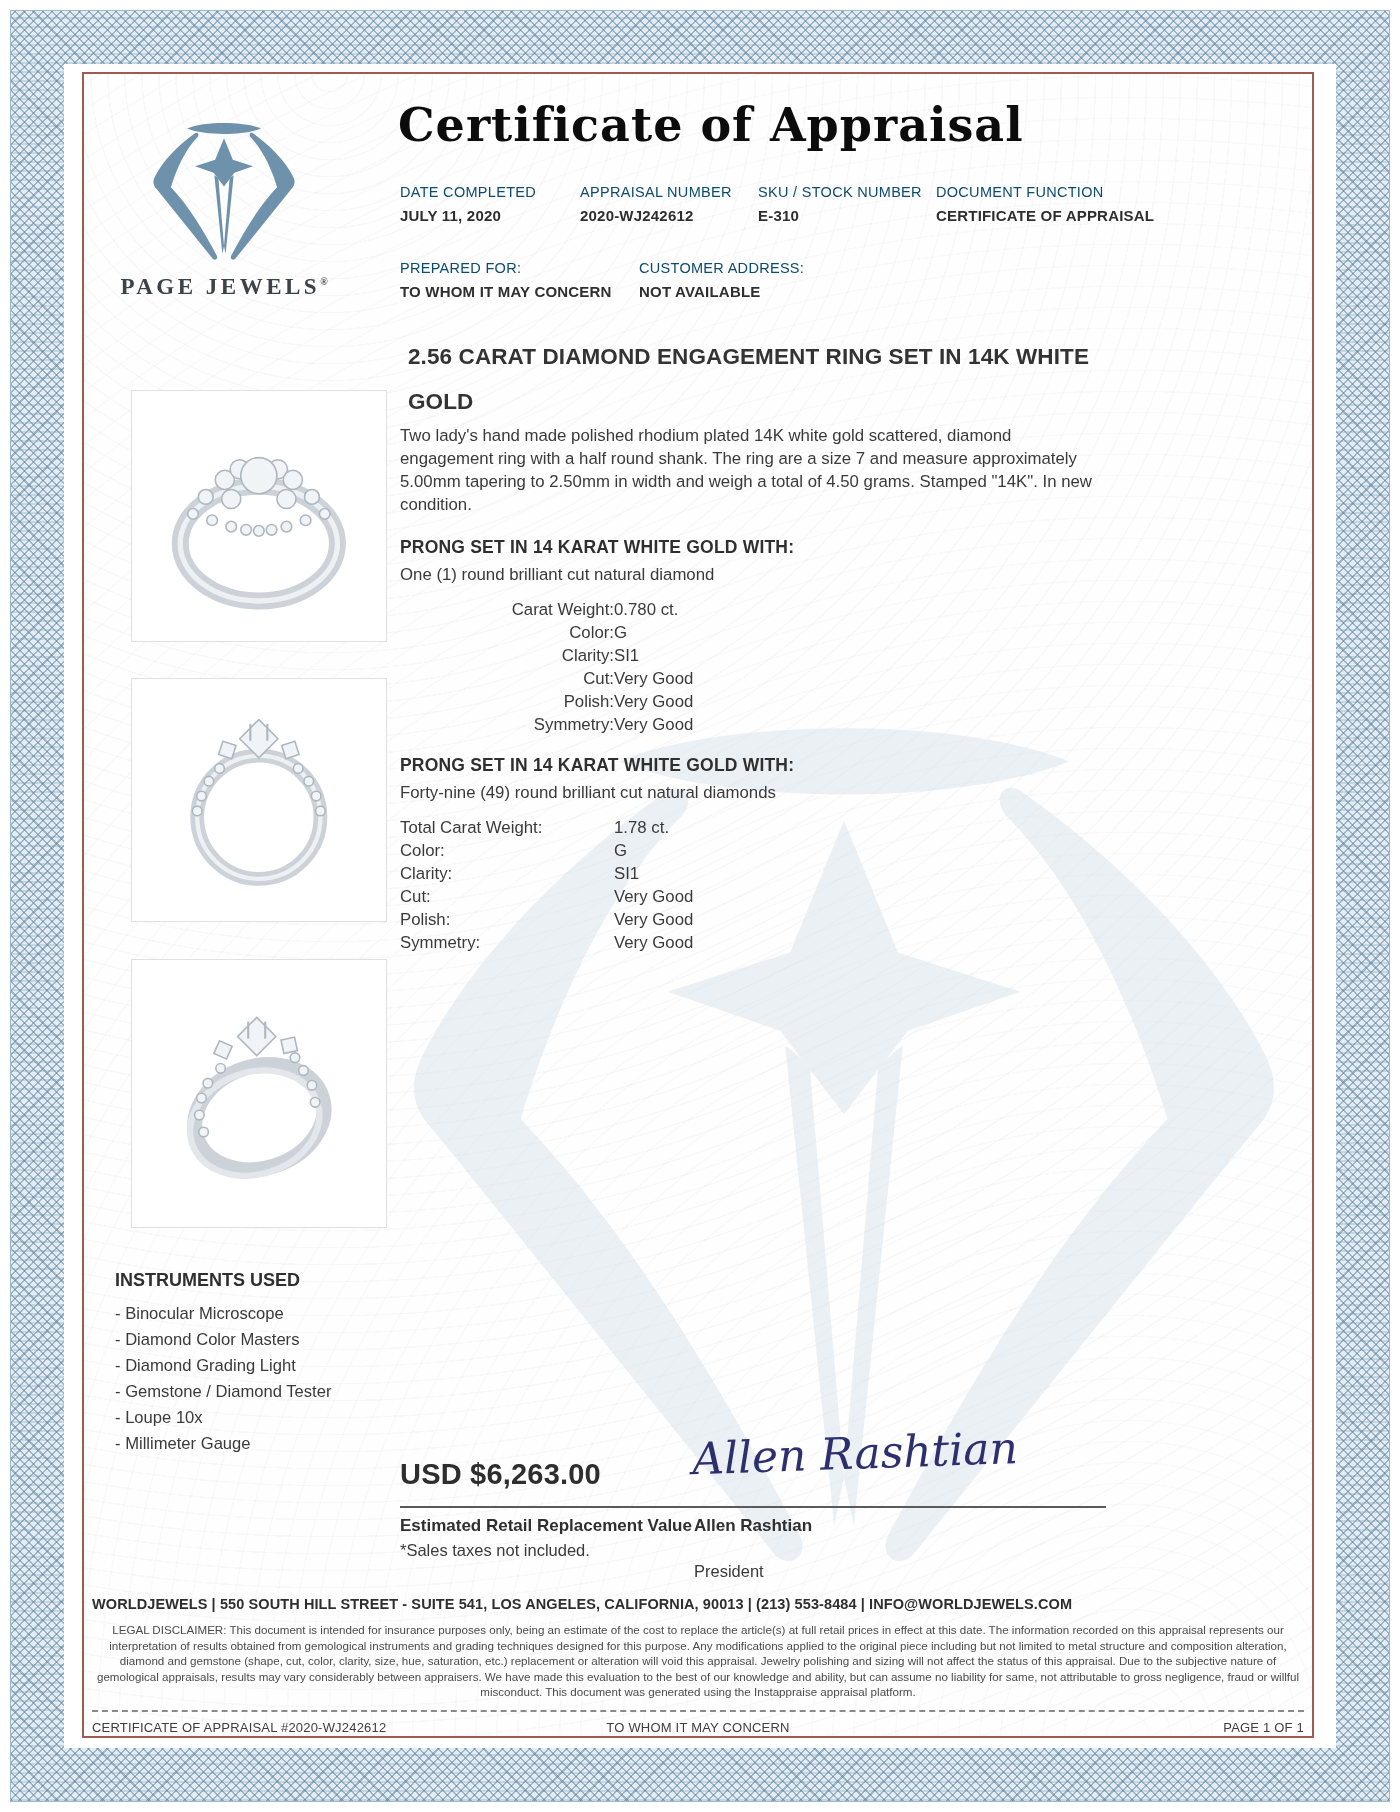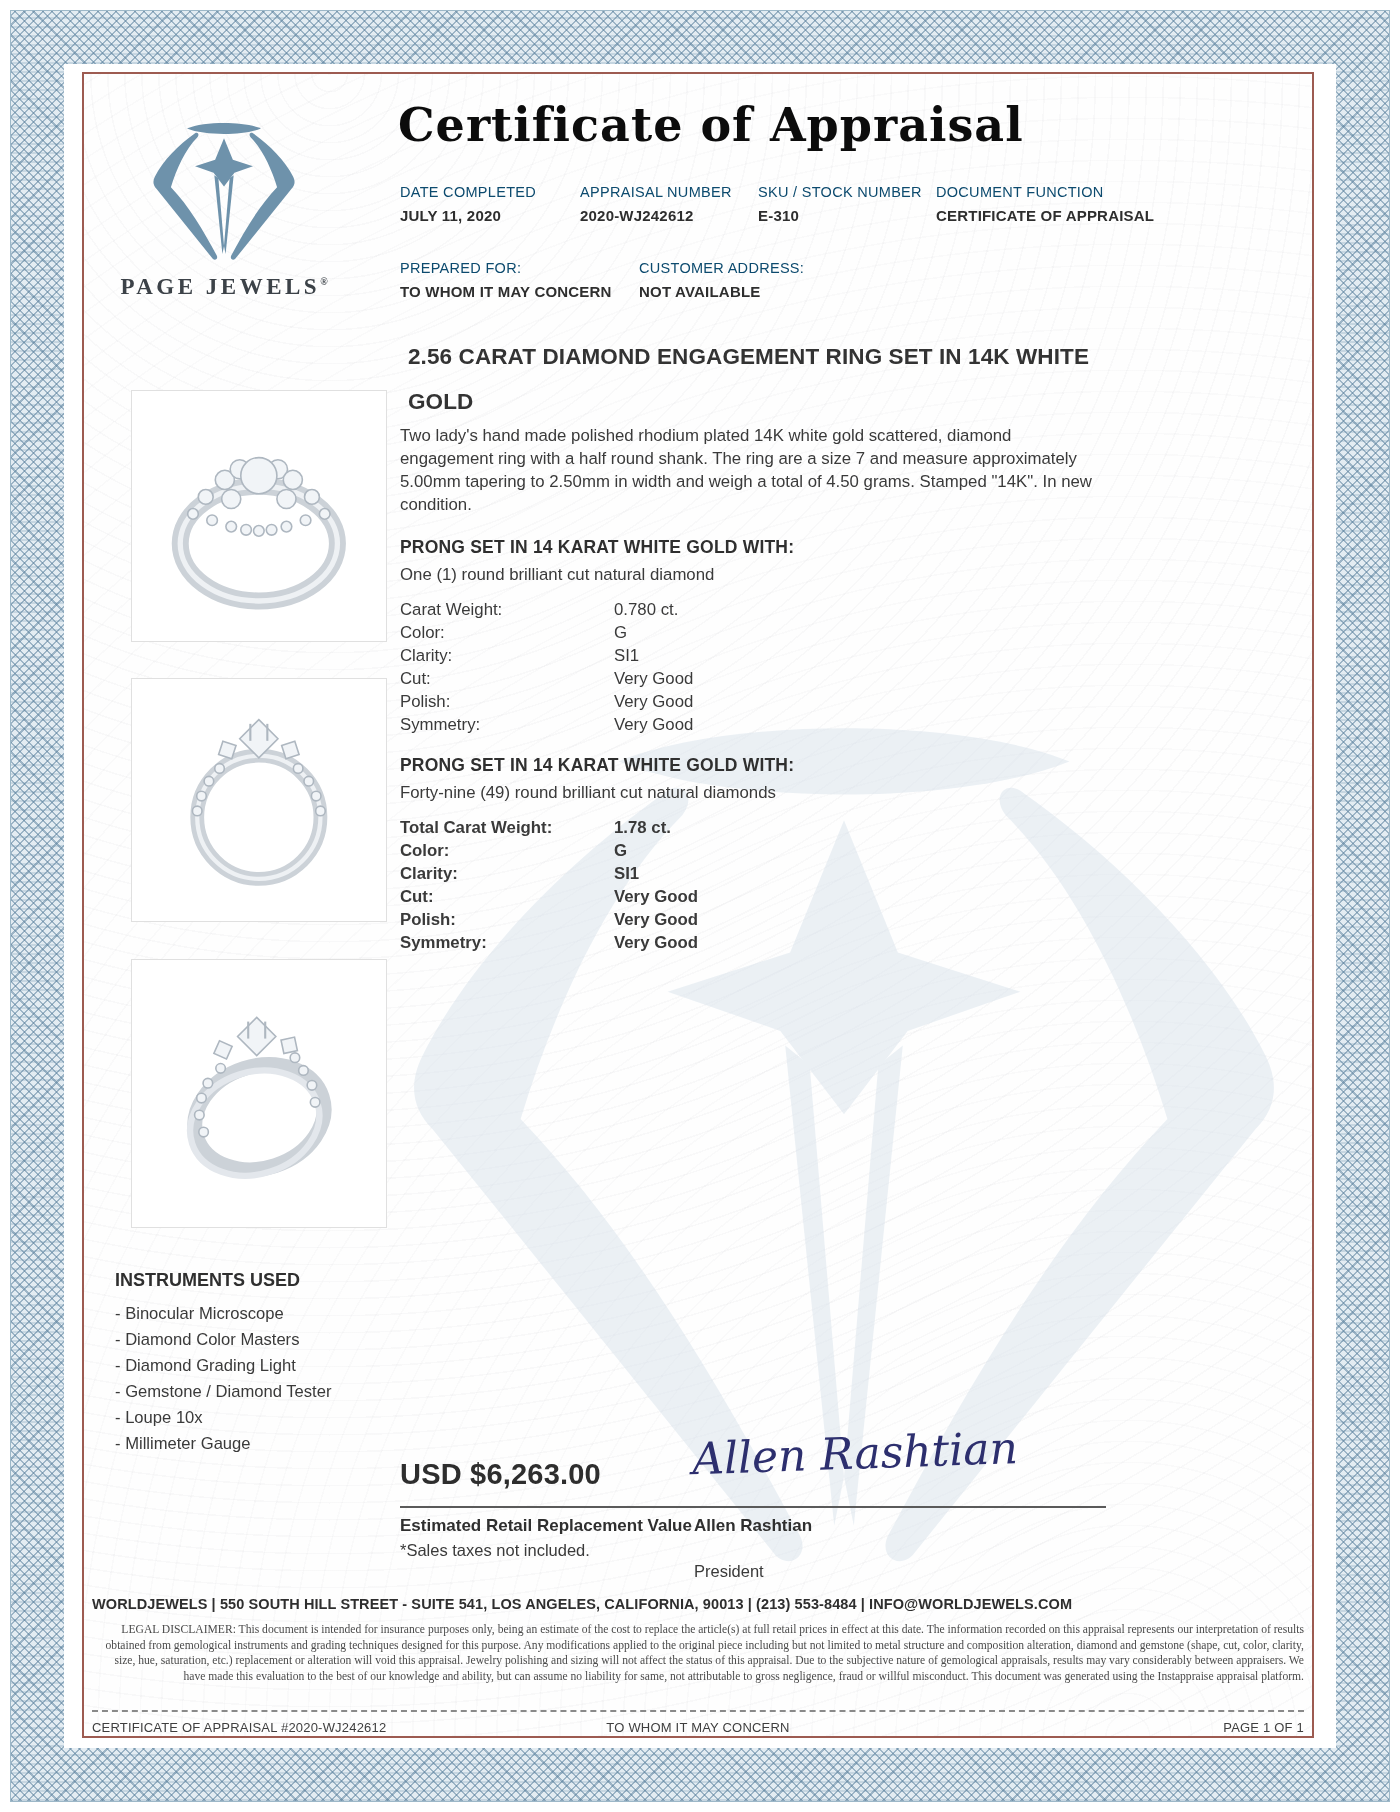--- a/index.html
+++ b/index.html
@@ -64,21 +64,21 @@
   .rule-l{left:316px;top:1432px;width:312px;border-top:2px solid #5a5a5a;}
   .amount-label{left:316px;top:1442px;font-size:17px;font-weight:700;color:#2f2f2f;}
   .amount-note{left:316px;top:1467px;font-size:16.5px;color:#3a3a3a;}
   .sig-script{left:608px;top:1352px;width:420px;font-family:"DejaVu Serif",serif;font-style:italic;font-size:44px;color:#2d2f6e;transform:rotate(-2deg);white-space:nowrap;}
   .rule-r{left:608px;top:1432px;width:414px;border-top:2px solid #5a5a5a;}
   .sig-name{left:610px;top:1442px;font-size:17px;font-weight:700;color:#2f2f2f;}
   .sig-title{left:610px;top:1468px;font-size:16.5px;color:#3a3a3a;margin-top:20px;}
 
   
   .contact{left:8px;top:1522px;width:1212px;font-size:14.5px;font-weight:700;color:#2e2e2e;letter-spacing:.1px;white-space:nowrap;}
-  .disclaimer{left:8px;top:1548px;width:1212px;font-size:11.6px;color:#4a4a4a;line-height:15.6px;text-align:right;font-family:Liberation Serif, serif;}
+  .disclaimer{left:8px;top:1548px;width:1212px;font-size:11.6px;color:#4a4a4a;line-height:15.6px;text-align:center;}
   .foot-sep{left:8px;top:1636px;width:1212px;border-top:2px dashed #8a8a8a;}
   .foot-row{left:8px;top:1646px;width:1212px;display:flex;font-size:13px;color:#3e3e3e;letter-spacing:.2px;}
   .foot-left{flex:1;text-align:left;}
   .foot-center{flex:1;text-align:center;}
   .foot-right{flex:1;text-align:right;}
 </style>
 </head>
 <body>
 
 <svg width="0" height="0" style="position:absolute">
@@ -145,21 +145,21 @@
         <div class="meta-label">CUSTOMER ADDRESS:</div>
         <div class="meta-value">NOT AVAILABLE</div>
       </div>
     </div>
 
     <div class="abs item-title">2.56 CARAT DIAMOND ENGAGEMENT RING SET IN 14K WHITE GOLD</div>
     <div class="abs item-desc">Two lady's hand made polished rhodium plated 14K white gold scattered, diamond engagement ring with a half round shank. The ring are a size 7 and measure approximately 5.00mm tapering to 2.50mm in width and weigh a total of 4.50 grams. Stamped "14K". In new condition.</div>
 
     <div class="abs sec-head" style="left:316px;top:463px;">PRONG SET IN 14 KARAT WHITE GOLD WITH:</div>
     <div class="abs sec-sub" style="left:316px;top:491px;">One (1)  round brilliant cut natural diamond</div>
-    <div class="abs spec-table" style="left:316px;top:524px;">
+    <div class="abs spec-table" style="left:316px;top:524px;text-align:right;">
       <div class="spec-row">
           <div class="spec-label">Carat Weight:</div>
           <div class="spec-value">0.780 ct.</div>
         </div>
       <div class="spec-row">
           <div class="spec-label">Color:</div>
           <div class="spec-value">G</div>
         </div>
       <div class="spec-row">
           <div class="spec-label">Clarity:</div>
@@ -174,21 +174,21 @@
           <div class="spec-value">Very Good</div>
         </div>
       <div class="spec-row">
           <div class="spec-label">Symmetry:</div>
           <div class="spec-value">Very Good</div>
         </div>
     </div>
 
     <div class="abs sec-head" style="left:316px;top:681px;">PRONG SET IN 14 KARAT WHITE GOLD WITH:</div>
     <div class="abs sec-sub" style="left:316px;top:709px;">Forty-nine (49)  round brilliant cut natural diamonds</div>
-    <div class="abs spec-table" style="left:316px;top:742px;font-weight:bold;">
+    <div class="abs spec-table" style="left:316px;top:742px;">
       <div class="spec-row">
           <div class="spec-label">Total Carat Weight:</div>
           <div class="spec-value">1.78 ct.</div>
         </div>
       <div class="spec-row">
           <div class="spec-label">Color:</div>
           <div class="spec-value">G</div>
         </div>
       <div class="spec-row">
           <div class="spec-label">Clarity:</div>

